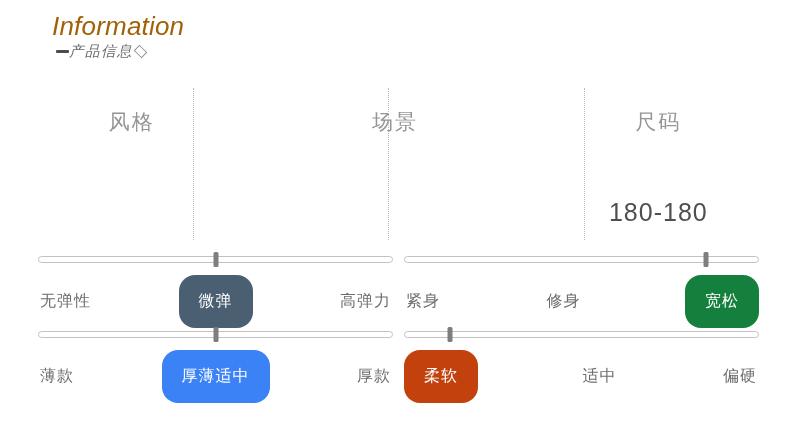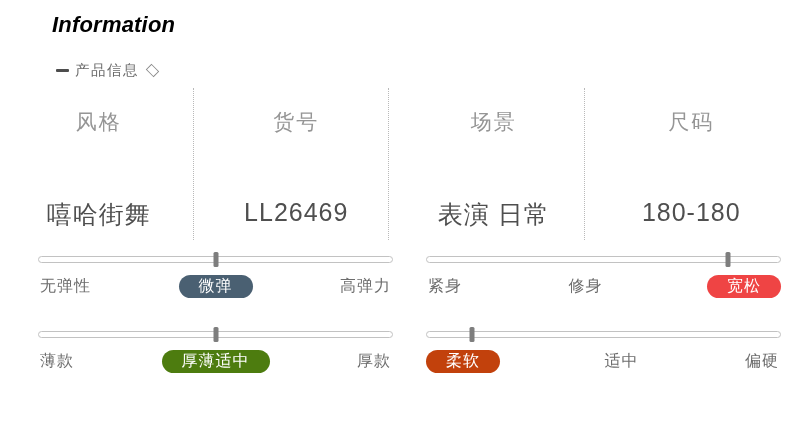--- a/index.html
+++ b/index.html
@@ -15,34 +15,34 @@
     position: relative;
   }
 
   
   .header {
     position: absolute;
     left: 52px;
     top: 12px;
   }
   .title-en {
-    font-size: 22px;
+    font-size: 26px;
     font-style: italic;
-    font-weight: bold;
-    color: #000000;
+    font-weight: normal;
+    color: #a16207;
     letter-spacing: 0.2px;
     line-height: 1.15;
     white-space: nowrap;
   }
   .subtitle-row {
     display: flex;
     align-items: center;
-    gap: 6px;
-    margin-top: 24px;
+    margin-top: 0;
     margin-left: 4px;
+    font-style: italic;
   }
   .sub-dash {
     display: inline-block;
     width: 13px;
     height: 3px;
     background: #4d4d4d;
     border-radius: 1px;
   }
   .subtitle-cn {
     font-size: 14.5px;
@@ -110,21 +110,21 @@
     position: absolute;
     left: 0;
     top: 252px;
     width: 790px;
   }
   .slider-row {
     position: absolute;
     width: 355px;
   }
   .slider-row.col-left  { left: 38px; }
-  .slider-row.col-right { left: 426px; }
+  .slider-row.col-right { left: 404px; }
   .slider-row.row-1 { top: 0px; }
   .slider-row.row-2 { top: 75px; }
 
   .track-wrap {
     position: relative;
     height: 14px;
   }
   .track {
     position: absolute;
     left: 0;
@@ -157,21 +157,21 @@
     color: #6d6d6d;
     letter-spacing: 1px;
     white-space: nowrap;
     padding: 0 2px;
     text-align: center;
   }
   .lab.active {
     color: #ffffff;
     background: #4a6072;
     border-radius: 16px;
-    padding: 1px 20px;
+    padding: 16px 20px;
     letter-spacing: 1px;
     text-align: right;
   }
 </style>
 </head>
 <body>
 
 <div class="header">
   <div class="title-en">Information</div>
   <div class="subtitle-row">
@@ -182,29 +182,23 @@
 </div>
 
 <div class="info-table">
   <div class="divider d1"></div>
   <div class="divider d2"></div>
   <div class="divider d3"></div>
 
   <div class="cells">
     <div class="cell">
       <div class="cell-head">风格</div>
-      <div class="cell-value">嘻哈街舞</div>
-    </div>
-    <div class="cell">
-      <div class="cell-head">货号</div>
-      <div class="cell-value">LL26469</div>
     </div>
     <div class="cell">
       <div class="cell-head">场景</div>
-      <div class="cell-value">表演 日常</div>
     </div>
     <div class="cell">
       <div class="cell-head">尺码</div>
       <div class="cell-value">180-180</div>
     </div>
   </div>
 </div>
 
 <div class="slider-grid">
 
@@ -221,32 +215,32 @@
   </div>
 
   <div class="slider-row col-right row-1">
     <div class="track-wrap">
       <div class="track"></div>
       <div class="handle" style="left: 85%;"></div>
     </div>
     <div class="labels">
       <span class="lab">紧身</span>
       <span class="lab">修身</span>
-      <span class="lab active" style="background: #ef4444;">宽松</span>
+      <span class="lab active" style="background: #15803d;">宽松</span>
     </div>
   </div>
 
   <div class="slider-row col-left row-2">
     <div class="track-wrap">
       <div class="track"></div>
       <div class="handle" style="left: 50%;"></div>
     </div>
     <div class="labels">
       <span class="lab">薄款</span>
-      <span class="lab active" style="background: #4d7c0f;">厚薄适中</span>
+      <span class="lab active" style="background: #3b82f6;">厚薄适中</span>
       <span class="lab">厚款</span>
     </div>
   </div>
 
   <div class="slider-row col-right row-2">
     <div class="track-wrap">
       <div class="track"></div>
       <div class="handle" style="left: 13%;"></div>
     </div>
     <div class="labels">

